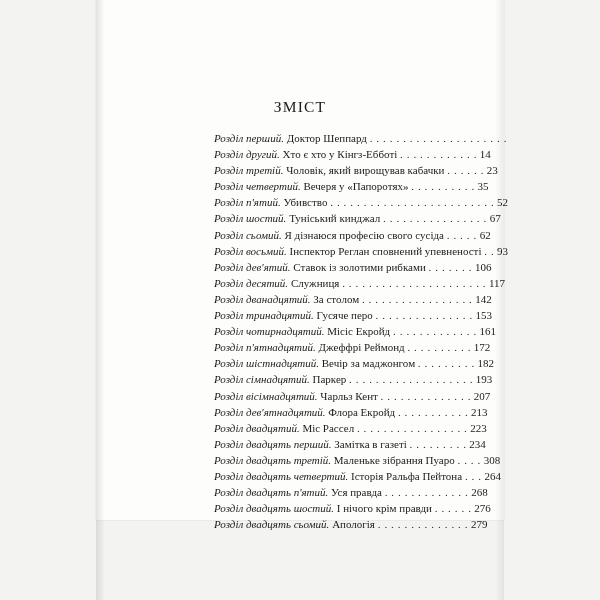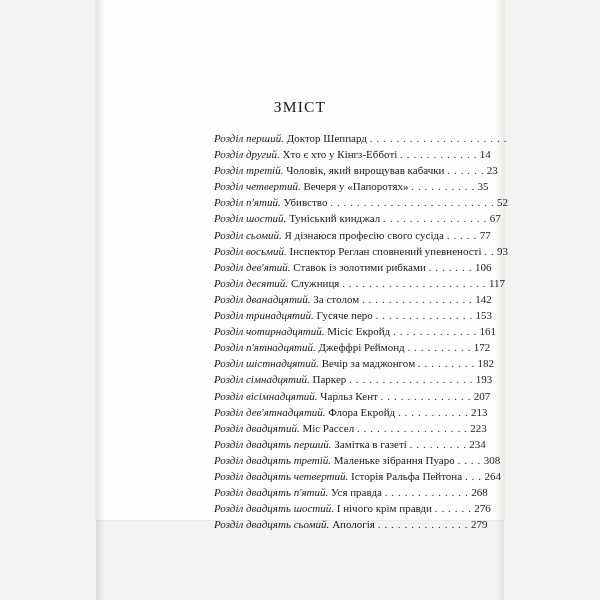--- a/index.html
+++ b/index.html
@@ -100,21 +100,21 @@
 <div class="page">
   <div class="page-inner">
     <div class="toc-title">ЗМІСТ</div>
     <ul class="toc-list">
         <li class="toc-row"><span class="chap">Розділ перший.</span><span class="ttl"> Доктор Шеппард </span><span class="leader">. . . . . . . . . . . . . . . . . . . . .</span> <span class="pg">9</span></li>
         <li class="toc-row"><span class="chap">Розділ другий.</span><span class="ttl"> Хто є хто у Кінгз-Ебботі </span><span class="leader">. . . . . . . . . . . .</span> <span class="pg">14</span></li>
         <li class="toc-row"><span class="chap">Розділ третій.</span><span class="ttl"> Чоловік, який вирощував кабачки </span><span class="leader">. . . . . .</span> <span class="pg">23</span></li>
         <li class="toc-row"><span class="chap">Розділ четвертий.</span><span class="ttl"> Вечеря у «Папоротях» </span><span class="leader">. . . . . . . . . .</span> <span class="pg">35</span></li>
         <li class="toc-row"><span class="chap">Розділ п'ятий.</span><span class="ttl"> Убивство </span><span class="leader">. . . . . . . . . . . . . . . . . . . . . . . . .</span> <span class="pg">52</span></li>
         <li class="toc-row"><span class="chap">Розділ шостий.</span><span class="ttl"> Туніський кинджал </span><span class="leader">. . . . . . . . . . . . . . . .</span> <span class="pg">67</span></li>
-        <li class="toc-row"><span class="chap">Розділ сьомий.</span><span class="ttl"> Я дізнаюся професію свого сусіда </span><span class="leader">. . . . .</span> <span class="pg">77</span></li>
+        <li class="toc-row"><span class="chap">Розділ сьомий.</span><span class="ttl"> Я дізнаюся професію свого сусіда </span><span class="leader">. . . . .</span> <span class="pg">62</span></li>
         <li class="toc-row"><span class="chap">Розділ восьмий.</span><span class="ttl"> Інспектор Реглан сповнений упевненості </span><span class="leader">. .</span> <span class="pg">93</span></li>
         <li class="toc-row"><span class="chap">Розділ дев'ятий.</span><span class="ttl"> Ставок із золотими рибками </span><span class="leader">. . . . . . .</span> <span class="pg">106</span></li>
         <li class="toc-row"><span class="chap">Розділ десятий.</span><span class="ttl"> Служниця </span><span class="leader">. . . . . . . . . . . . . . . . . . . . . .</span> <span class="pg">117</span></li>
         <li class="toc-row"><span class="chap">Розділ дванадцятий.</span><span class="ttl"> За столом </span><span class="leader">. . . . . . . . . . . . . . . . .</span> <span class="pg">142</span></li>
         <li class="toc-row"><span class="chap">Розділ тринадцятий.</span><span class="ttl"> Гусяче перо </span><span class="leader">. . . . . . . . . . . . . . .</span> <span class="pg">153</span></li>
         <li class="toc-row"><span class="chap">Розділ чотирнадцятий.</span><span class="ttl"> Місіс Екройд </span><span class="leader">. . . . . . . . . . . . .</span> <span class="pg">161</span></li>
         <li class="toc-row"><span class="chap">Розділ п'ятнадцятий.</span><span class="ttl"> Джеффрі Реймонд </span><span class="leader">. . . . . . . . . .</span> <span class="pg">172</span></li>
         <li class="toc-row"><span class="chap">Розділ шістнадцятий.</span><span class="ttl"> Вечір за маджонгом </span><span class="leader">. . . . . . . . .</span> <span class="pg">182</span></li>
         <li class="toc-row"><span class="chap">Розділ сімнадцятий.</span><span class="ttl"> Паркер </span><span class="leader">. . . . . . . . . . . . . . . . . . .</span> <span class="pg">193</span></li>
         <li class="toc-row"><span class="chap">Розділ вісімнадцятий.</span><span class="ttl"> Чарльз Кент </span><span class="leader">. . . . . . . . . . . . . .</span> <span class="pg">207</span></li>

